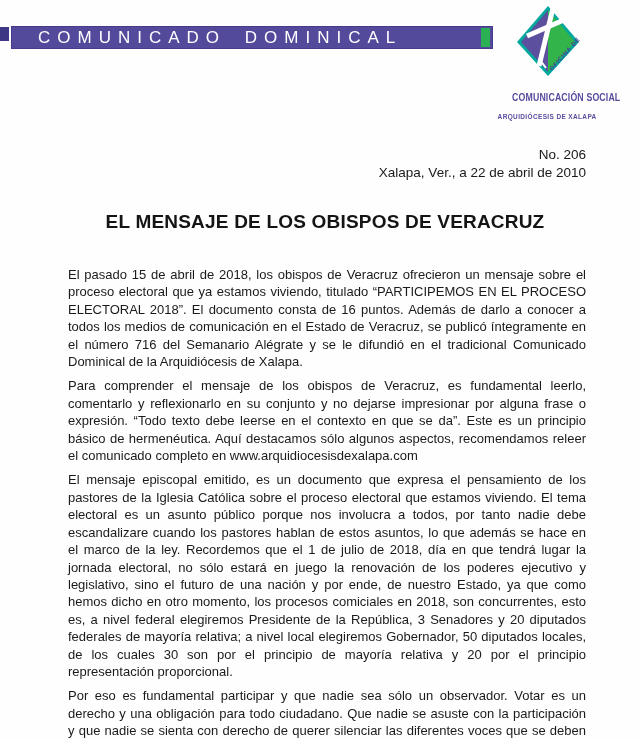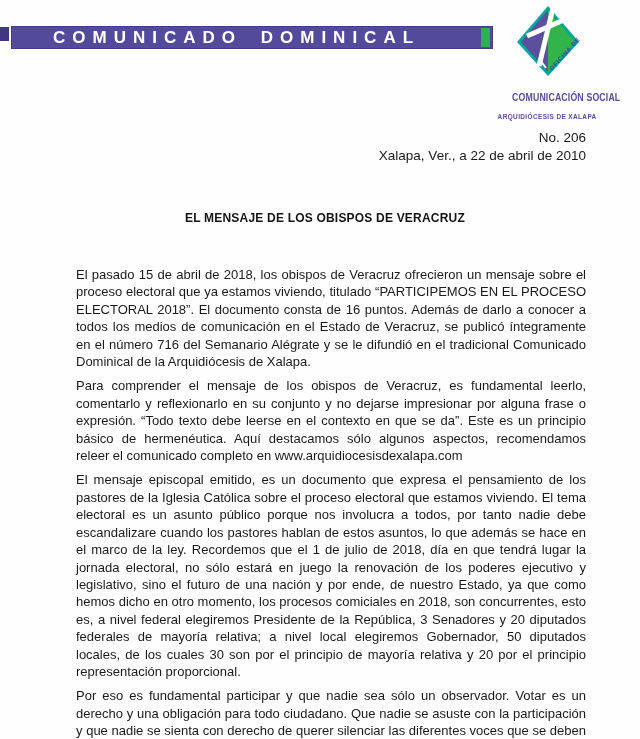--- a/index.html
+++ b/index.html
@@ -21,24 +21,23 @@
   .banner {
     position:absolute; left:11px; top:26px;
     width:482px; height:23px;
     background:#544a9c;
     border:1px solid #443b8a;
     box-sizing:border-box;
   }
   .banner-text {
     position:absolute; left:26px; top:0;
     height:21px; line-height:21px;
-    color:#ffffff; font-weight:bold;
+    color:#ffffff; font-weight:normal;
     font-size:17px; letter-spacing:7px; word-spacing:7px;
     white-space:nowrap;
-    margin-left:15px;
   }
   .banner-accent {
     position:absolute; right:2px; top:1px; bottom:1px;
     width:9px;
     background:#2bb054;
   }
 
   
   .logo-block {
     position:absolute; left:495px; top:4px; width:105px;
@@ -55,41 +54,41 @@
   .logo-sub {
     display:inline-block;
     margin-top:1px;
     color:#5b4a9e; font-weight:bold; font-size:6.8px;
     white-space:nowrap; letter-spacing:0.4px;
     transform:scaleX(0.95); transform-origin:center;
   }
 
   
   .meta {
-    position:absolute; top:129px; right:54px;
+    position:absolute; top:146px; right:54px;
     text-align:right;
     font-size:13.5px; line-height:17.5px;
     color:#191919;
   }
 
   
   .doc-title {
     position:absolute; top:211px; left:64px; width:522px;
     text-align:center;
-    font-weight:bold; font-size:12px;
+    font-weight:bold; font-size:19px;
     letter-spacing:0.2px;
     color:#141414;
   }
   .content {
     position:absolute; top:266px; left:64px; width:522px;
     font-size:13px; line-height:17.4px;
     text-align:justify;
     color:#1a1a1a;
   }
-  .content p { margin:0 0 7px 12px; }
+  .content p { margin:0 0 7px 4px; }
 </style>
 </head>
 <body>
 
 <div class="page">
 
   <div class="decor-square"></div>
   <div class="banner">
     <span class="banner-text">COMUNICADO DOMINICAL</span>
     <span class="banner-accent"></span>

